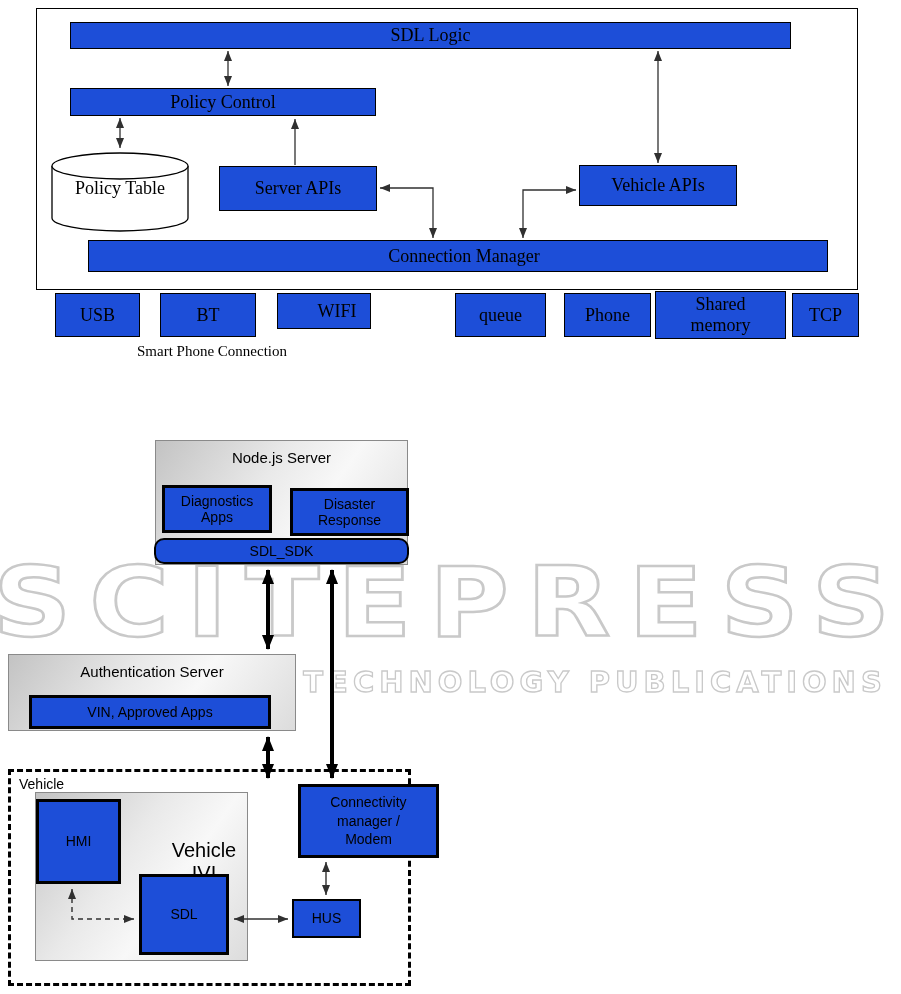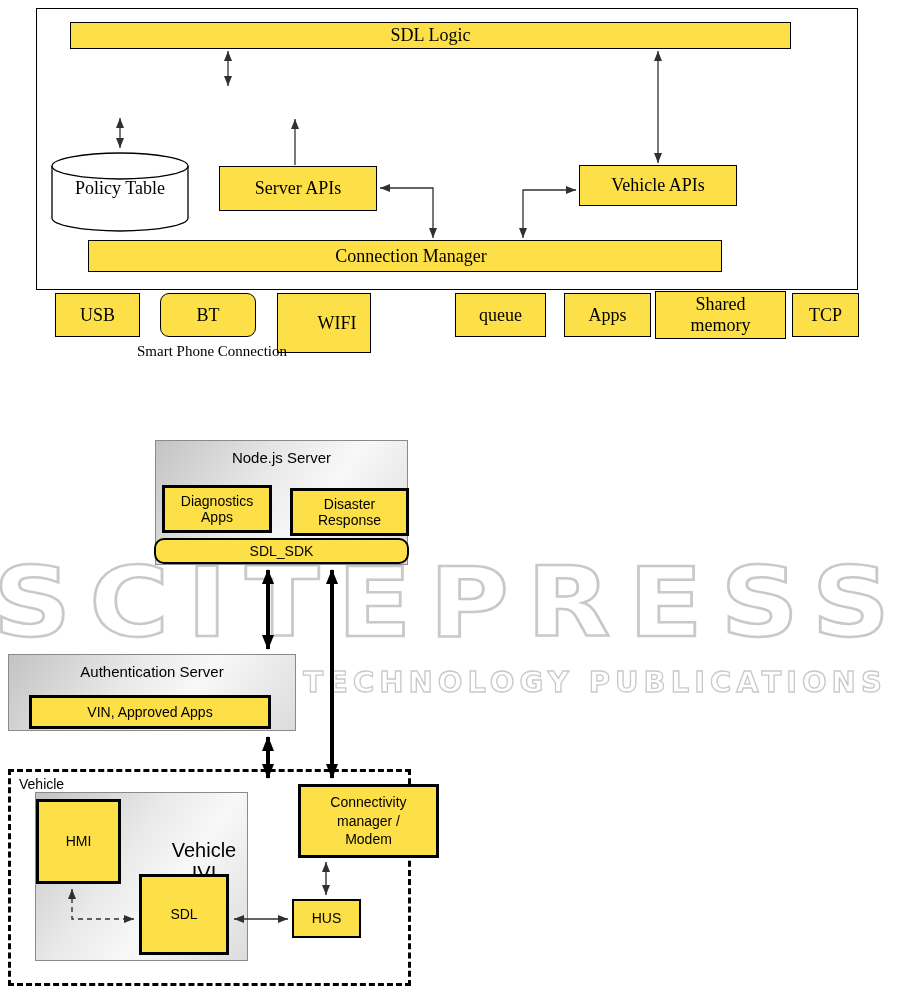--- a/index.html
+++ b/index.html
@@ -21,21 +21,21 @@
   .wm-sub {
     position:absolute; top:668px; left:0; width:901px; text-align:center;
     font-family:"DejaVu Sans",sans-serif; font-size:29px; font-weight:700;
     letter-spacing:5px; white-space:nowrap; line-height:1;
     color:#c9c9c9; -webkit-text-fill-color:transparent;
     -webkit-text-stroke:1.3px var(--wm,#c9c9c9); z-index:1;
   }
 
   
   .box {
-    position:absolute; border:1px solid #000; background:#fde047;
+    position:absolute; border:1px solid #000; background:#1d4ed8;
     display:flex; align-items:center; justify-content:center;
     text-align:center; z-index:2; line-height:1.15;
   }
   .serif { font-family:"Liberation Serif",serif; font-size:18px; }
   .lbl {
     position:absolute; z-index:2; text-align:center;
     font-family:"Liberation Serif",serif; font-size:15px;
   }
   .hollow { background:transparent; }
 
@@ -67,40 +67,41 @@
 
 <div class="page">
 
   <div class="wm-title">SCITEPRESS</div>
   <div class="wm-sub">SCIENCE AND TECHNOLOGY PUBLICATIONS</div>
 
   <div class="box hollow" style="left:36px; top:8px; width:822px; height:282px;"></div>
 
   <div class="box serif" style="left:70px; top:22px; width:721px; height:27px;">SDL Logic</div>
 
+  <div class="box serif" style="left:70px; top:88px; width:306px; height:28px;">Policy Control</div>
 
   <div class="cyl" style="left:50px; top:150px; width:140px; height:84px;">
     <svg width="140" height="84" viewBox="0 0 140 84">
       <path d="M2,16 L2,68 A68,13 0 0 0 138,68 L138,16" fill="#fff" stroke="#000" stroke-width="1.3"></path>
       <ellipse cx="70" cy="16" rx="68" ry="13" fill="#fff" stroke="#000" stroke-width="1.3"></ellipse>
     </svg>
     <div class="cyl-text">Policy Table</div>
   </div>
 
   <div class="box serif" style="left:219px; top:166px; width:158px; height:45px;">Server APIs</div>
 
   <div class="box serif" style="left:579px; top:165px; width:158px; height:41px;">Vehicle APIs</div>
 
-  <div class="box serif" style="left:88px; top:240px; width:634px; height:32px;padding-left:12px;">Connection Manager</div>
+  <div class="box serif" style="left:88px; top:240px; width:740px; height:32px;padding-left:12px;">Connection Manager</div>
 
   <div class="box serif" style="left:55px;  top:293px; width:85px;  height:44px;">USB</div>
-  <div class="box serif" style="left:160px; top:293px; width:96px;  height:44px;border-radius:9px;">BT</div>
-  <div class="box serif" style="left:277px; top:293px; width:94px;  height:60px;padding-left:26px;">WIFI</div>
+  <div class="box serif" style="left:160px; top:293px; width:96px;  height:44px;">BT</div>
+  <div class="box serif" style="left:277px; top:293px; width:94px;  height:36px;padding-left:26px;">WIFI</div>
   <div class="box serif" style="left:455px; top:293px; width:91px;  height:44px;">queue</div>
-  <div class="box serif" style="left:564px; top:293px; width:87px;  height:44px;">Apps</div>
+  <div class="box serif" style="left:564px; top:293px; width:87px;  height:44px;">Phone</div>
   <div class="box serif" style="left:655px; top:291px; width:131px; height:48px; padding:0 18px;">Shared memory</div>
   <div class="box serif" style="left:792px; top:293px; width:67px;  height:44px;">TCP</div>
 
   <div class="lbl" style="left:82px; top:343px; width:260px;">Smart Phone Connection</div>
 
   <div class="grad" style="left:155px; top:440px; width:253px; height:125px;">
     <div class="grad-label">Node.js Server</div>
   </div>
 
   <div class="box sans14 thick" style="left:162px; top:485px; width:110px; height:48px; padding:0 12px;">Diagnostics Apps</div>

